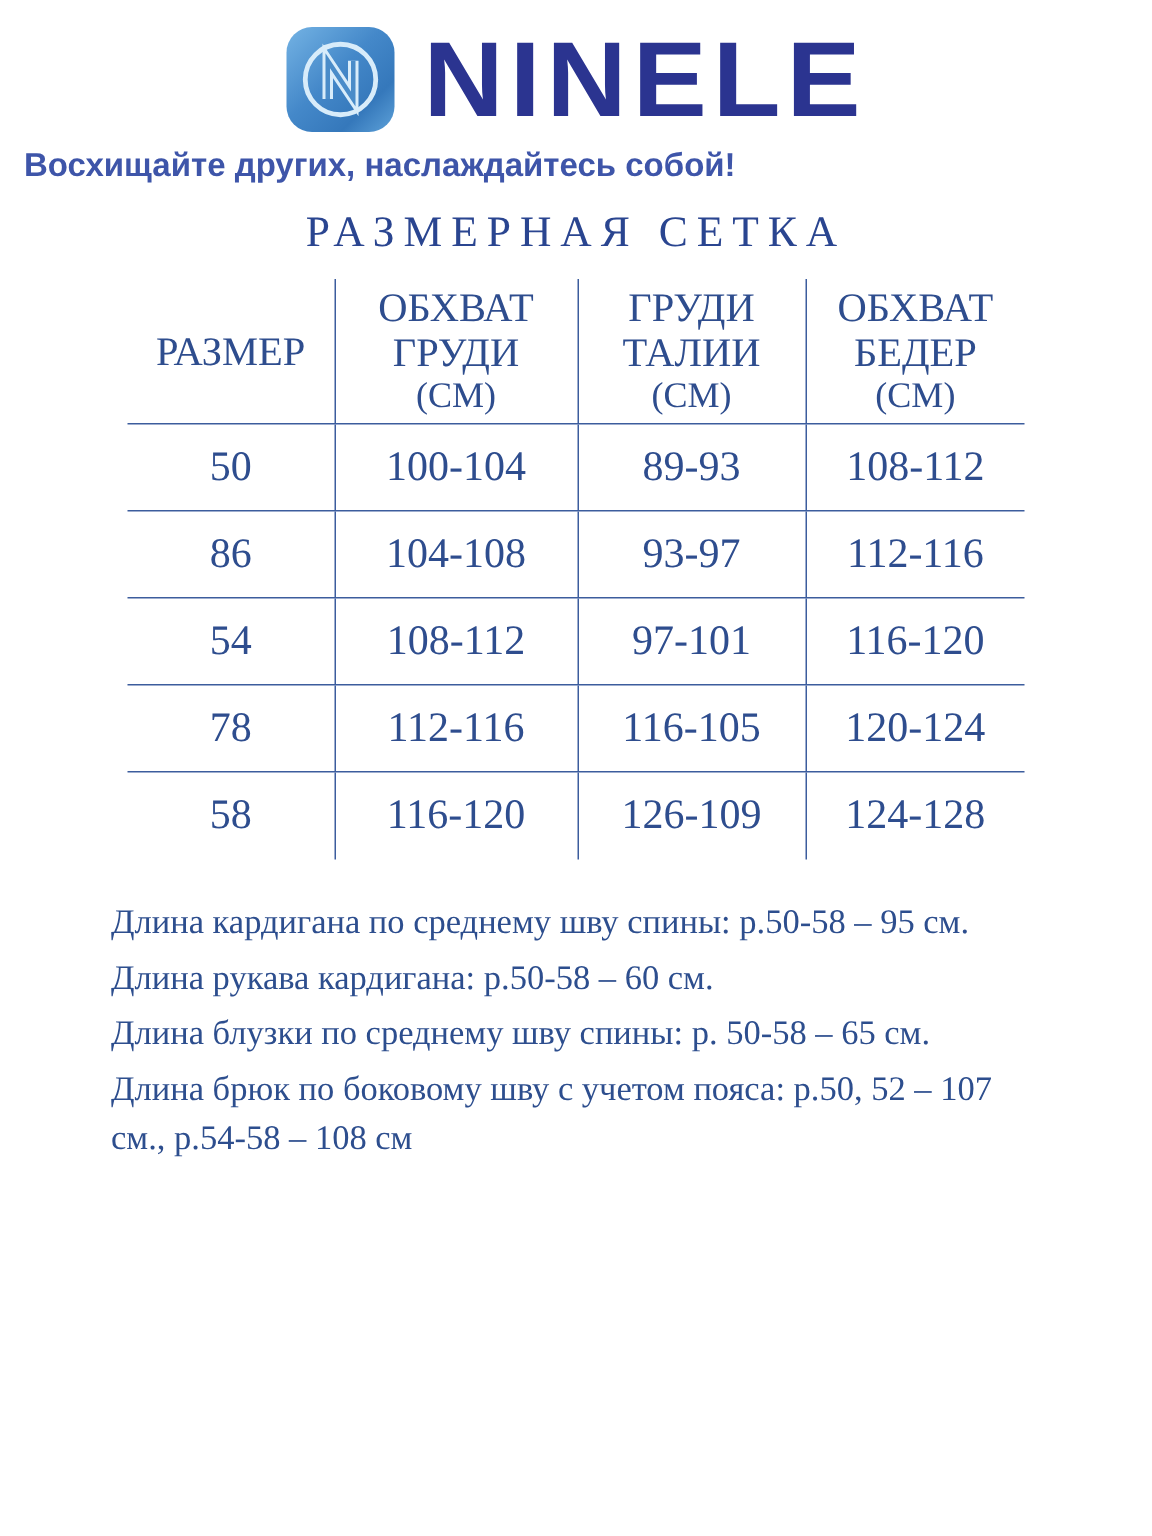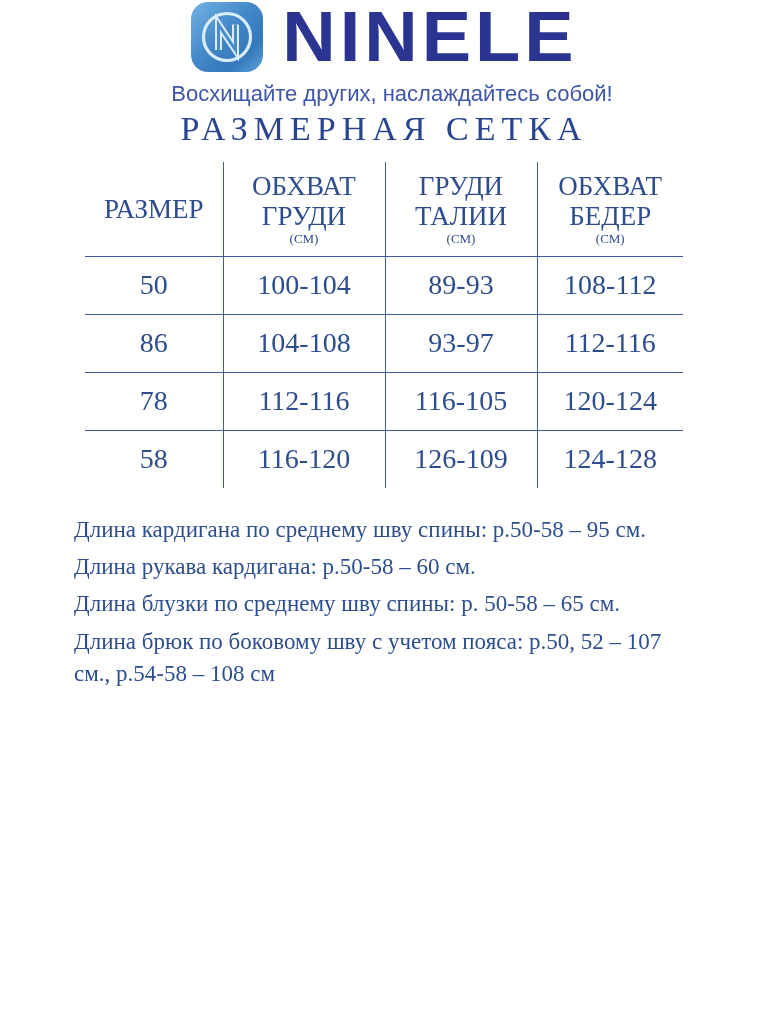--- a/index.html
+++ b/index.html
@@ -7,58 +7,59 @@
     width: 768px; height: 1024px;
     background: #ffffff;
     font-family: "Liberation Serif", serif;
     overflow: hidden;
   }
   .page { width: 768px; height: 1024px; background: #fff; }
 
   
   .logo-row {
     display: flex; align-items: center; justify-content: center;
+    padding-top: 16px;
   }
   .logo-icon { width: 74px; height: 72px; flex: 0 0 auto; }
   .wordmark {
     font-family: "Liberation Sans", sans-serif;
     font-weight: 700;
     font-size: 74px;
     line-height: 1;
     letter-spacing: 4px;
     color: #2b3490;
     margin-left: 18px;
     transform: scaleY(0.96);
   }
   .tagline {
-    text-align: center;
+    text-align: left;
     font-family: "Liberation Sans", sans-serif;
-    font-weight: 400;
+    font-weight: 700;
     font-size: 22px;
     color: #3e55a9;
     margin-top: 7px;
     margin-left: 16px;
   }
 
   
   .page-title {
     text-align: center;
     font-weight: 700;
     font-size: 38px;
     letter-spacing: 8px;
     color: #1f3a8c;
     margin-top: 8px;
   }
   .page-subtitle {
     text-align: center;
     font-weight: 400;
-    font-size: 34px;
+    font-size: 29px;
     letter-spacing: 6px;
     color: #2a4590;
-    margin-top: 3px;
+    margin-top: 16px;
   }
 
   
   table.size-table {
     border-collapse: collapse;
     table-layout: fixed;
     width: 598px;
     margin: 14px auto 0 auto;
   }
   .size-table col.c0 { width: 138px; }
@@ -83,21 +84,21 @@
     margin-top: 24px;
   }
   .size-table tbody tr:not(:last-child) td {
     border-bottom: 1.5px solid #3c5d9d;
   }
   .size-table td {
     height: 58px;
     font-size: 28px;
   }
   .th-label { display: block; }
-  .th-unit { display: block; font-size: 13px; margin-top: 1px; }
+  .th-unit { display: block; font-size: 24px; margin-top: 1px; }
   .th-unit:empty { display: none; }
 
   
   .notes {
     max-width: 620px;
     margin: 26px auto 0 auto;
     text-align: left;
   }
   .notes p {
     font-size: 23px;
@@ -167,20 +168,26 @@
           <td>89-93</td>
           <td>108-112</td>
         </tr>
         <tr>
           <td>86</td>
           <td>104-108</td>
           <td>93-97</td>
           <td>112-116</td>
         </tr>
         <tr>
+          <td>54</td>
+          <td>108-112</td>
+          <td>97-101</td>
+          <td>116-120</td>
+        </tr>
+        <tr>
           <td>78</td>
           <td>112-116</td>
           <td>116-105</td>
           <td>120-124</td>
         </tr>
         <tr>
           <td>58</td>
           <td>116-120</td>
           <td>126-109</td>
           <td>124-128</td>

